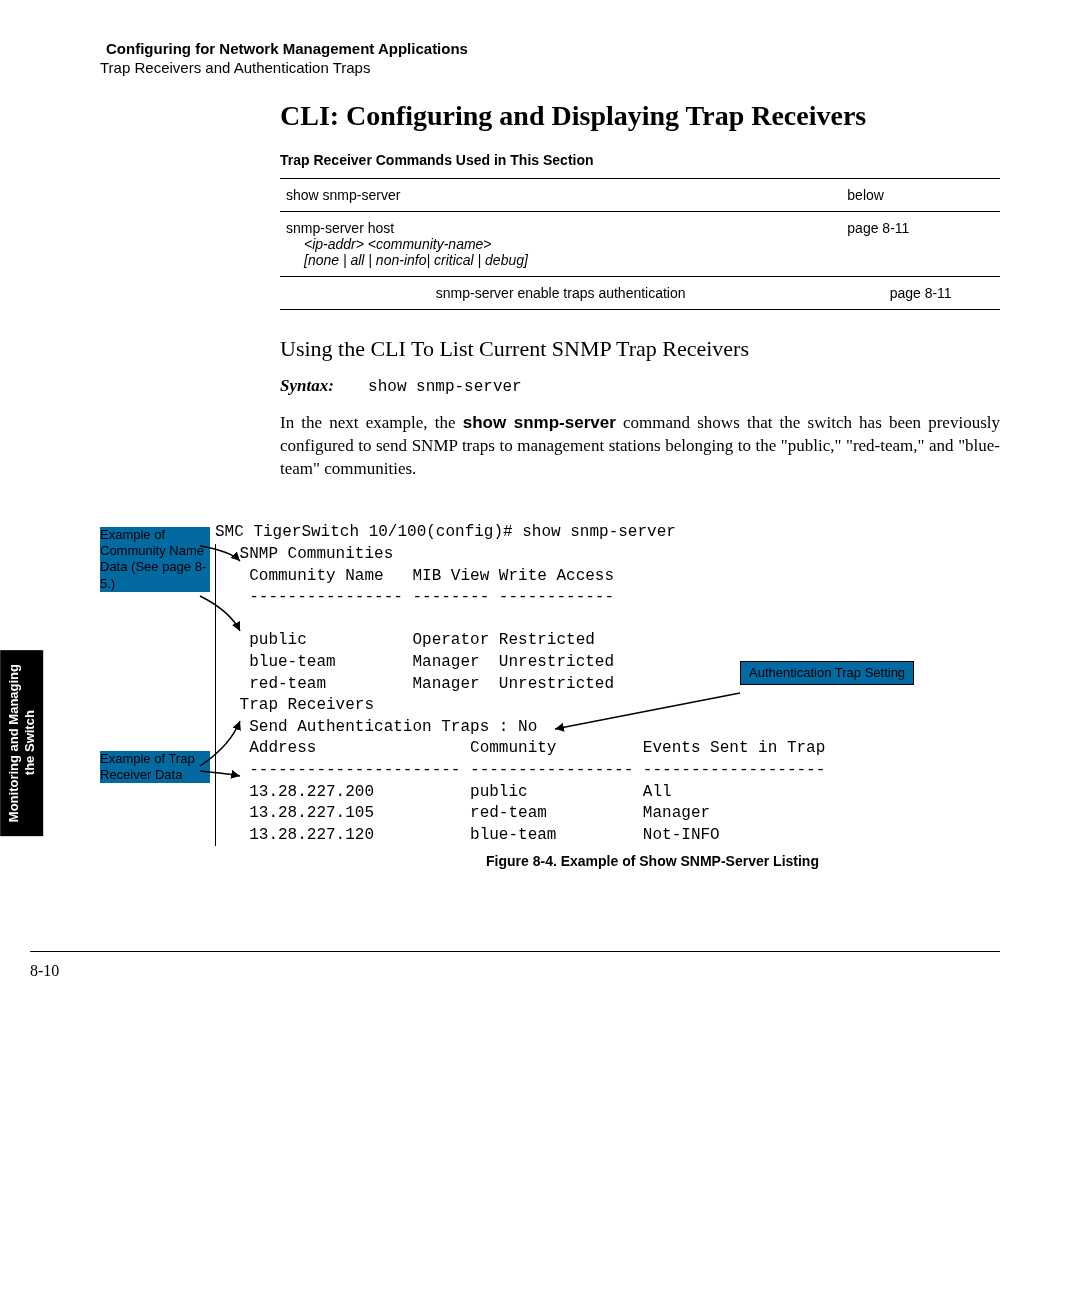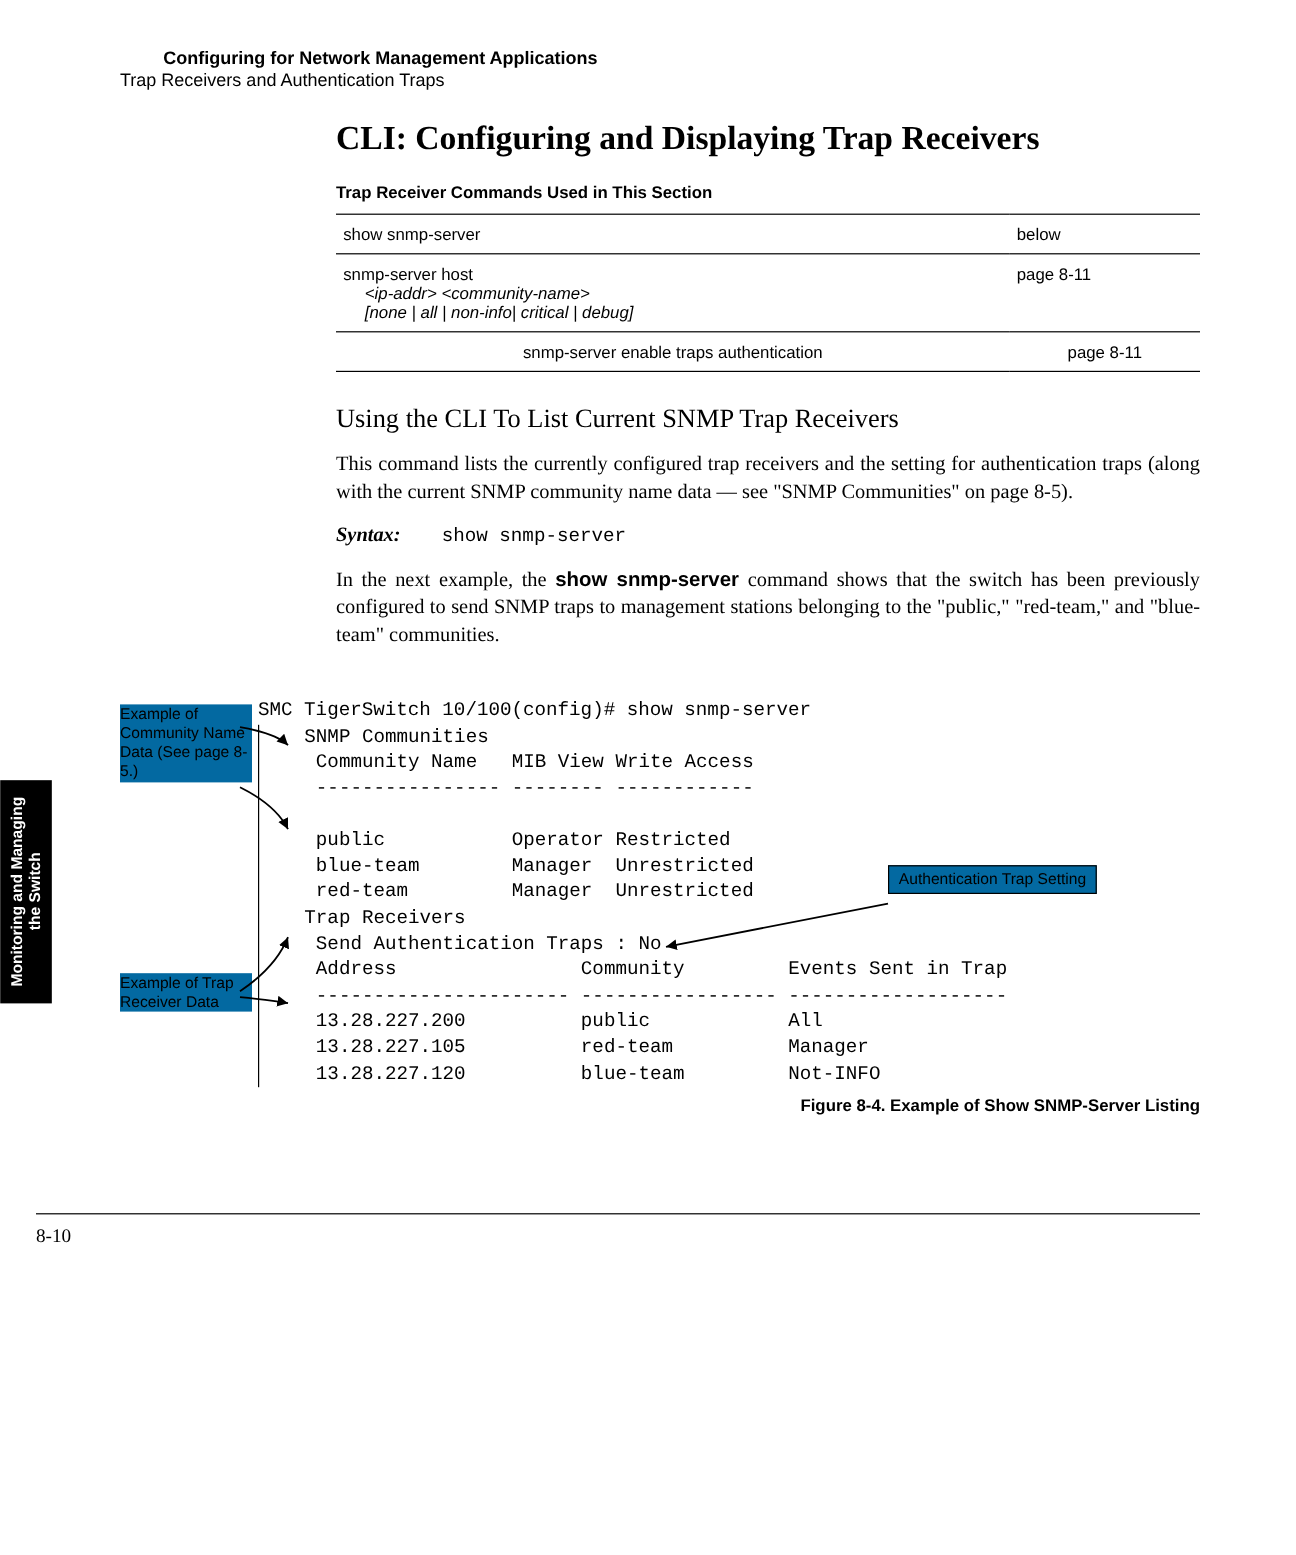--- a/index.html
+++ b/index.html
@@ -8,21 +8,21 @@
     font-family: "Times New Roman", Times, serif;
     font-size: 16px;
     color: #000;
     width: 970px;
     position: relative;
   }
   .header-chapter {
     font-family: Arial, Helvetica, sans-serif;
     font-weight: bold;
     font-size: 15px;
-    margin: 0 0 2px 106px;
+    margin: 0 0 2px 76px;
   }
   .header-sub {
     font-family: Arial, Helvetica, sans-serif;
     font-size: 15px;
     margin: 0 0 24px 70px;
   }
   .main {
     margin-left: 250px;
   }
   h1.section-title {
@@ -97,38 +97,38 @@
     margin: 20px 0 0 70px;
     font-family: "Courier New", Courier, monospace;
     font-size: 16px;
     line-height: 1.35;
   }
   .cli-block {
     position: relative;
     margin-left: 115px;
     white-space: pre;
   }
-  .cli-indent { border-left: 1.5px solid #000; padding-left: 28px; display: inline-block; }
+  .cli-indent { border-left: 1.5px solid #000; padding-left: 14px; display: inline-block; }
   .annotation {
     position: absolute;
     font-family: Arial, Helvetica, sans-serif;
     font-size: 13px;
     line-height: 1.25;
     background: #0369a1;
   }
   .ann-box {
     border: 1px solid #000;
     padding: 3px 8px;
     text-align: center;
   }
   .figure-caption {
     font-family: Arial, Helvetica, sans-serif;
     font-weight: bold;
     font-size: 14px;
-    text-align: right;
+    text-align: center;
     margin: 6px 0 0 205px;
   }
   .page-footer {
     border-top: 1.5px solid #000;
     margin: 80px 0 0 0;
     padding-top: 10px;
     font-size: 16px;
   }
   svg.arrow { position: absolute; overflow: visible; }
 </style>
@@ -161,21 +161,20 @@
     </tr>
     <tr class="top-border bottom-border">
       <td>snmp-server enable traps authentication</td>
       <td>page 8-11</td>
     </tr>
   </tbody>
     </table>
 
   <h2 class="subsection">Using the CLI To List Current SNMP Trap Receivers</h2>
 
-  <p class="body">This command lists the currently configured trap receivers and the setting for authentication traps (along with the current SNMP community name data — see "SNMP Communities" on page 8-5).</p>
 
   <div class="syntax-line">
     <span class="syntax-label">Syntax:</span>
     <span class="mono">show snmp-server</span>
   </div>
 
   <p class="body">
     <span>In the next example, the </span><span class="bold-sans">show snmp-server</span><span> command shows that the switch has been previously configured to send SNMP traps to management stations belonging to the "public," "red-team," and "blue-team" communities.</span>
   </p>
 </div>

